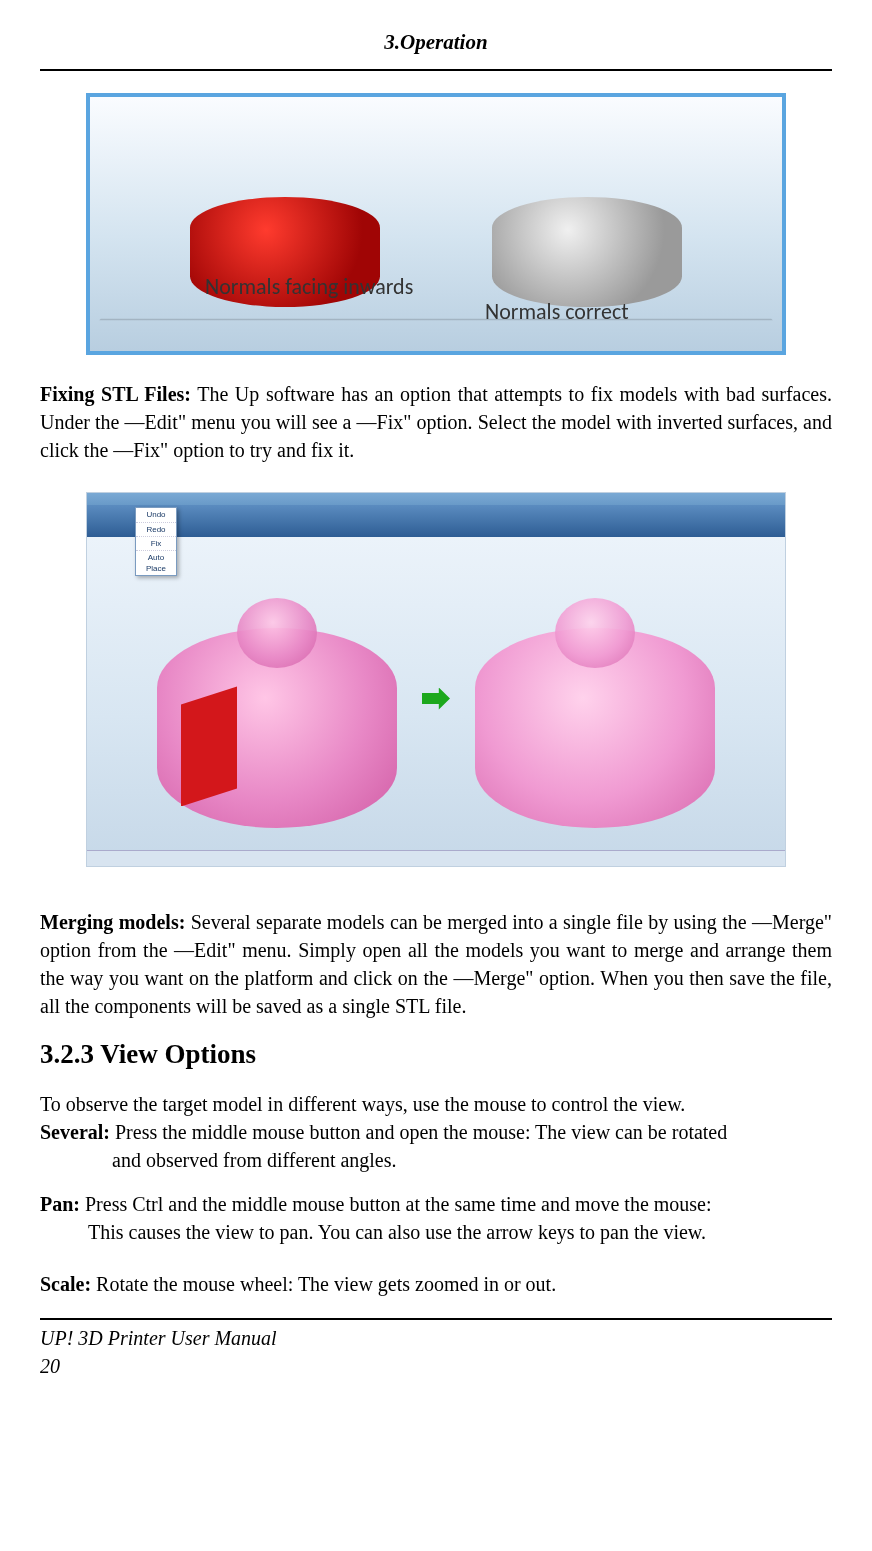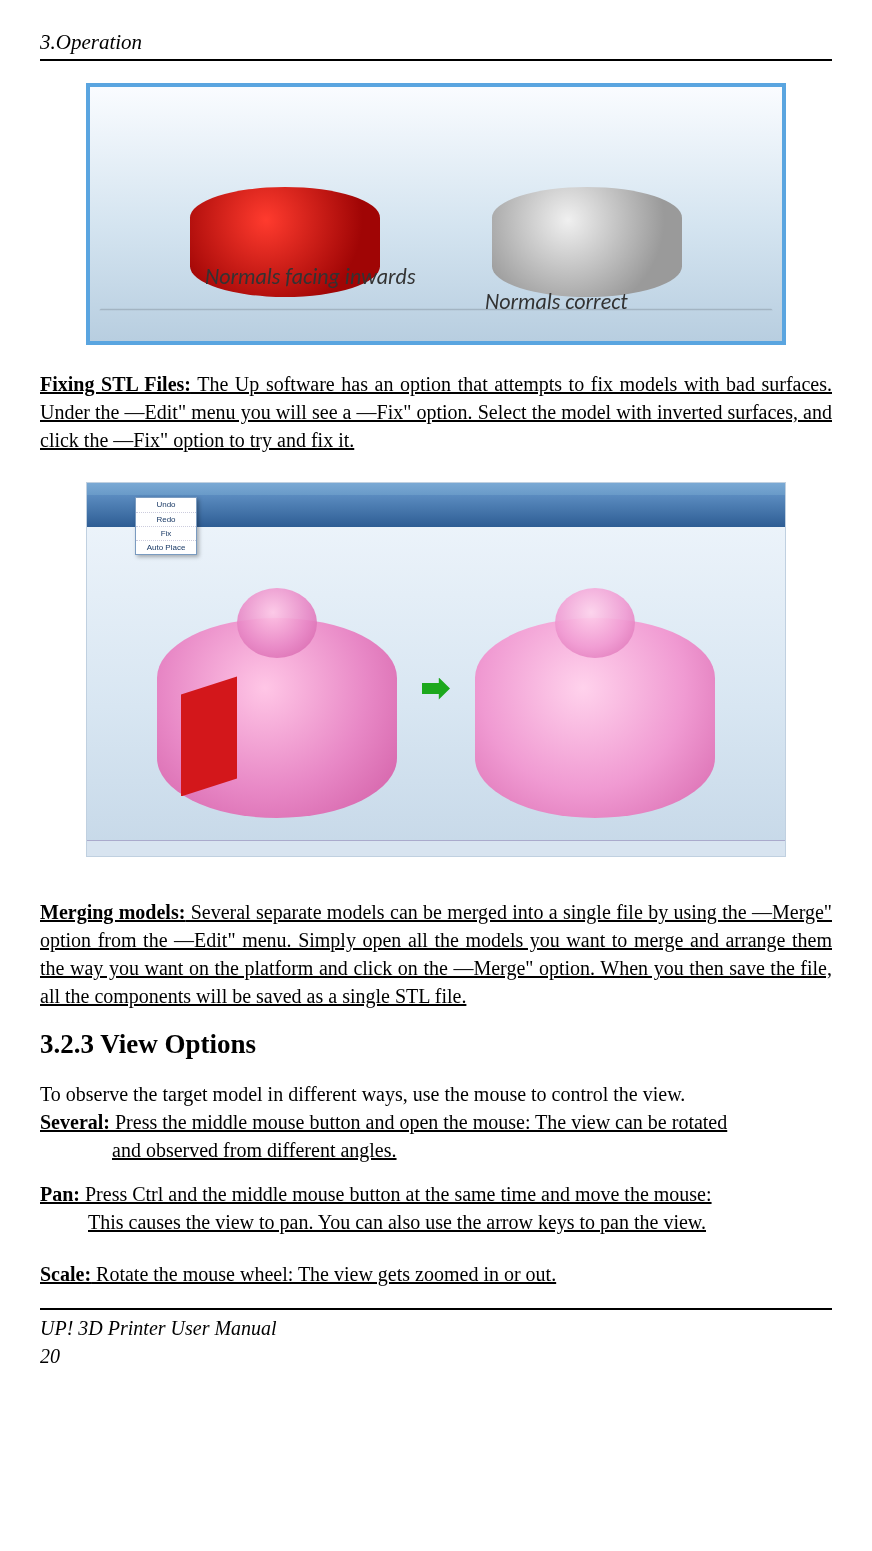--- a/index.html
+++ b/index.html
@@ -11,39 +11,38 @@
     padding: 28px 40px 20px 40px;
     font-size: 20px;
     line-height: 1.4;
   }
   .header-line {
     border-bottom: 2px solid #000;
     margin-bottom: 2px;
   }
   .header-top {
     display: flex;
-    justify-content: flex-start;
+    justify-content: center;
     font-style: italic;
-    font-weight: normal;
+    font-weight: bold;
     font-size: 21px;
-    padding-bottom: 2px;
+    padding-bottom: 12px;
   }
   .figure-wrap {
     margin: 22px auto 18px auto;
     text-align: center;
   }
   .fig1 {
     width: 700px;
     height: 262px;
     border: 4px solid #5aa5e0;
     background: linear-gradient(180deg, #fafcff 0%, #d4e4f0 55%, #b8cee0 100%);
     display: inline-block;
     position: relative;
     overflow: hidden;
-    font-style: italic;
   }
   .platform {
     position: absolute;
     left: 10px; right: 10px; bottom: 30px;
     height: 3px;
     background: rgba(0,0,0,0.15);
     transform: perspective(600px) rotateX(60deg);
   }
   .shape-red, .shape-gray {
     position: absolute;
@@ -61,21 +60,21 @@
     background: radial-gradient(circle at 40% 30%, #f0f0f0, #9a9a9a 70%);
   }
   .fig1-label {
     position: absolute;
     font-family: Calibri, Arial, sans-serif;
     font-size: 22px;
     color: #333;
   }
   .lab1 { left: 115px; top: 175px; }
   .lab2 { left: 395px; top: 200px; }
-  .para { text-align: justify; margin-bottom: 16px; text-decoration: underline; }
+  .para { text-align: justify; margin-bottom: 16px; }
   .bold { font-weight: bold; }
   .fig2 {
     width: 700px;
     height: 375px;
     border: 1px solid #c0d0e0;
     background: linear-gradient(180deg, #f0f6fc 0%, #d8e6f2 60%, #c6d8e8 100%);
     display: inline-block;
     position: relative;
     overflow: hidden;
     margin: 6px auto 16px auto;
@@ -84,21 +83,21 @@
     position: absolute; top: 0; left: 0; right: 0; height: 44px;
     background: linear-gradient(#7aa9d4, #3c72a8);
   }
   .toolbar-row2 {
     position: absolute; top: 12px; left: 0; right: 0; height: 32px;
     background: linear-gradient(#5b8cc0, #2e5d94);
   }
   .menu-popup {
     position: absolute;
     top: 14px; left: 48px;
-    width: 62px;
+    width: 42px;
     background: #fff;
     border: 1px solid #7a9bc0;
     box-shadow: 2px 2px 4px rgba(0,0,0,0.3);
     font-family: Tahoma, sans-serif;
     font-size: 8px;
     color: #1a3a66;
   }
   .menu-popup div { padding: 1px 4px; border-bottom: 1px dotted #ccd; }
   .menu-popup div:last-child { border-bottom: none; }
   .gear-left, .gear-right {

